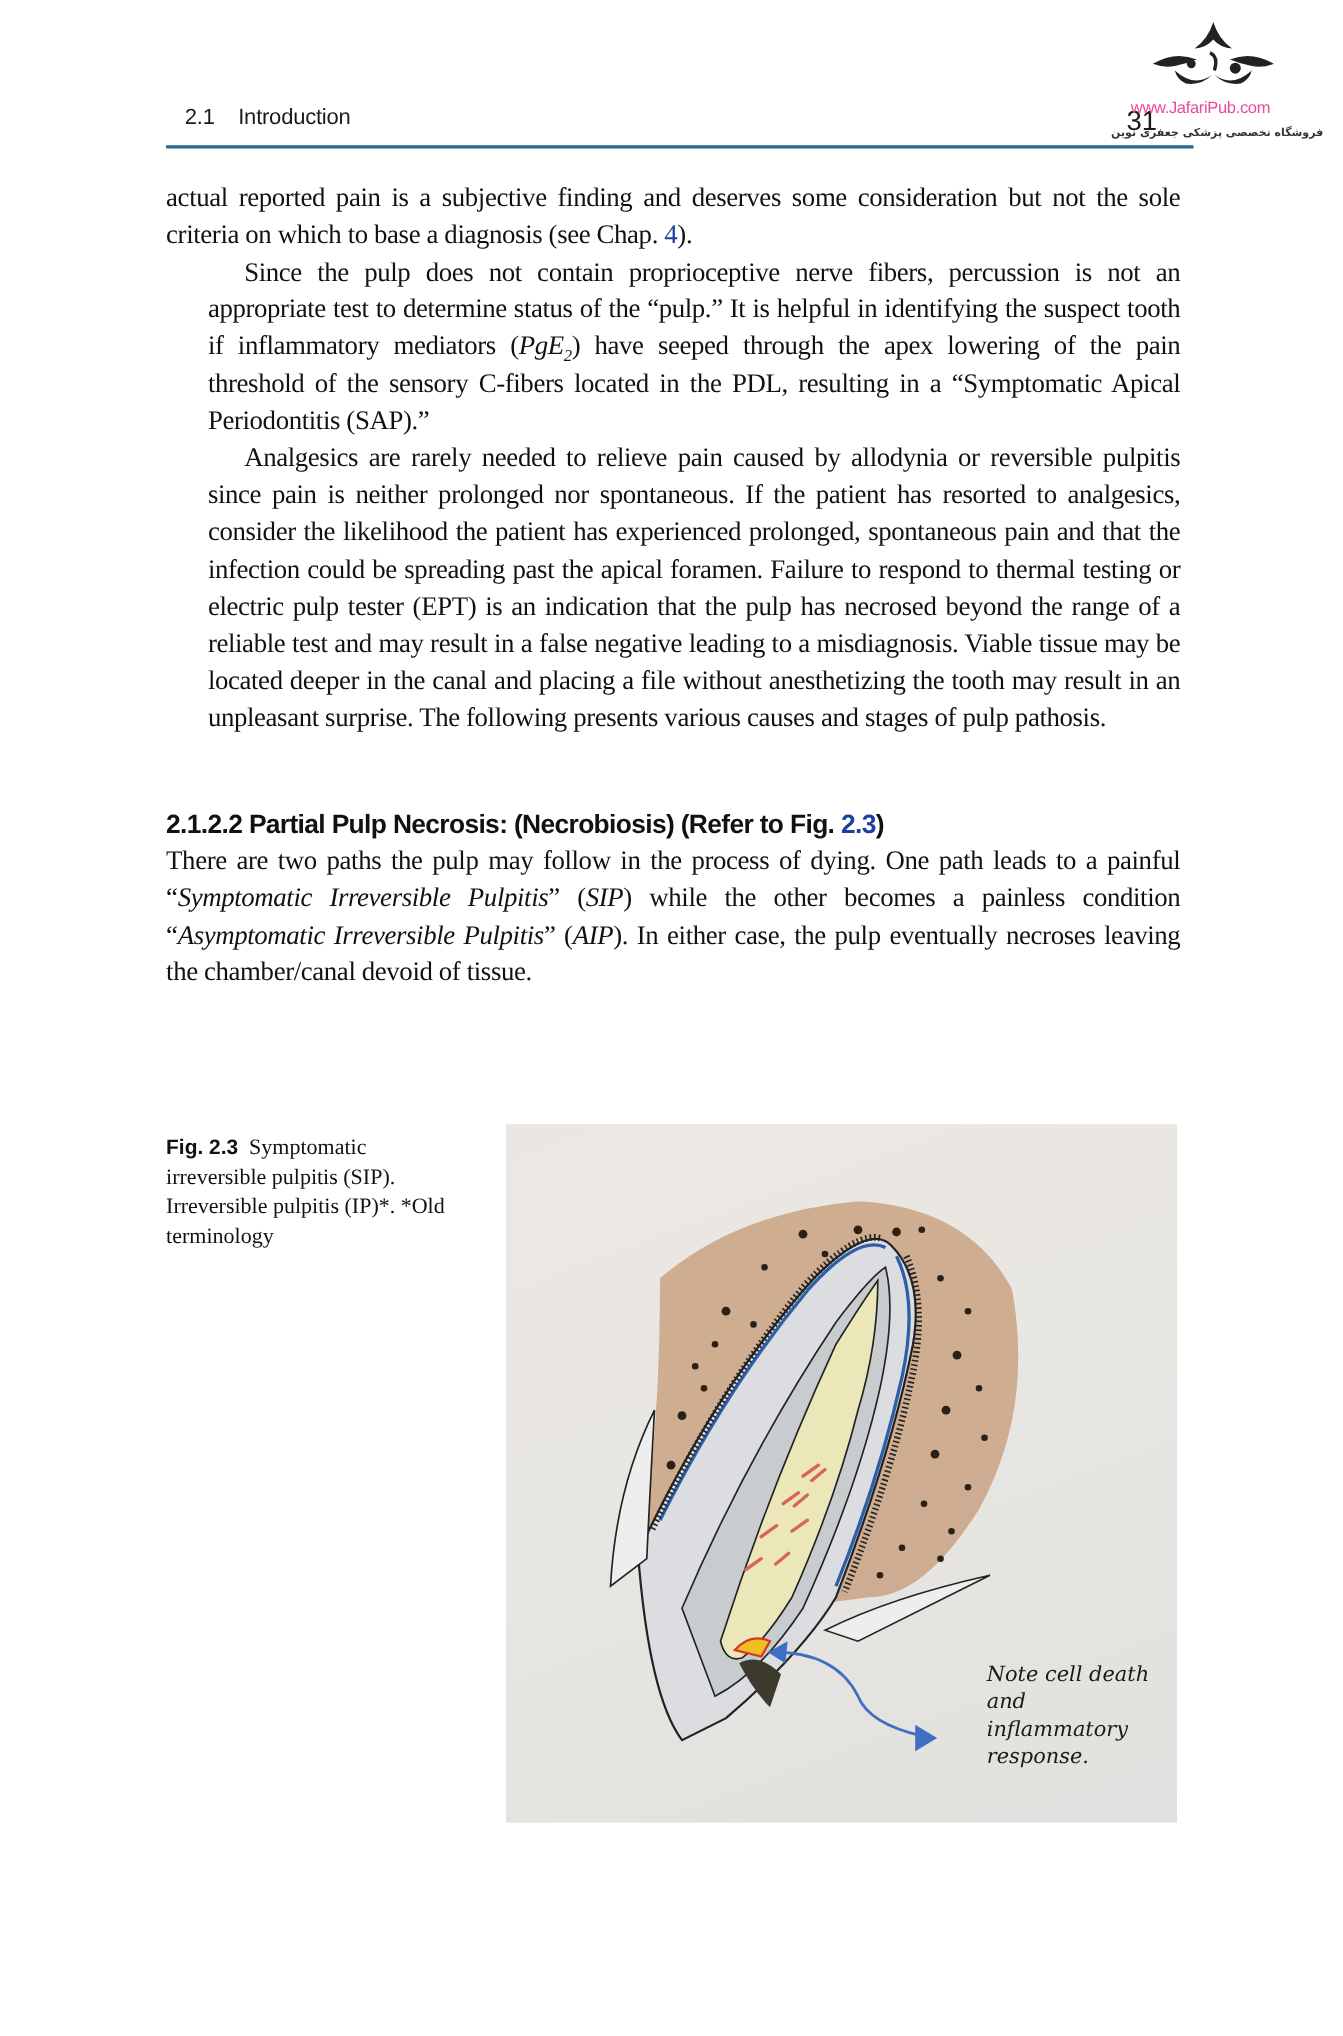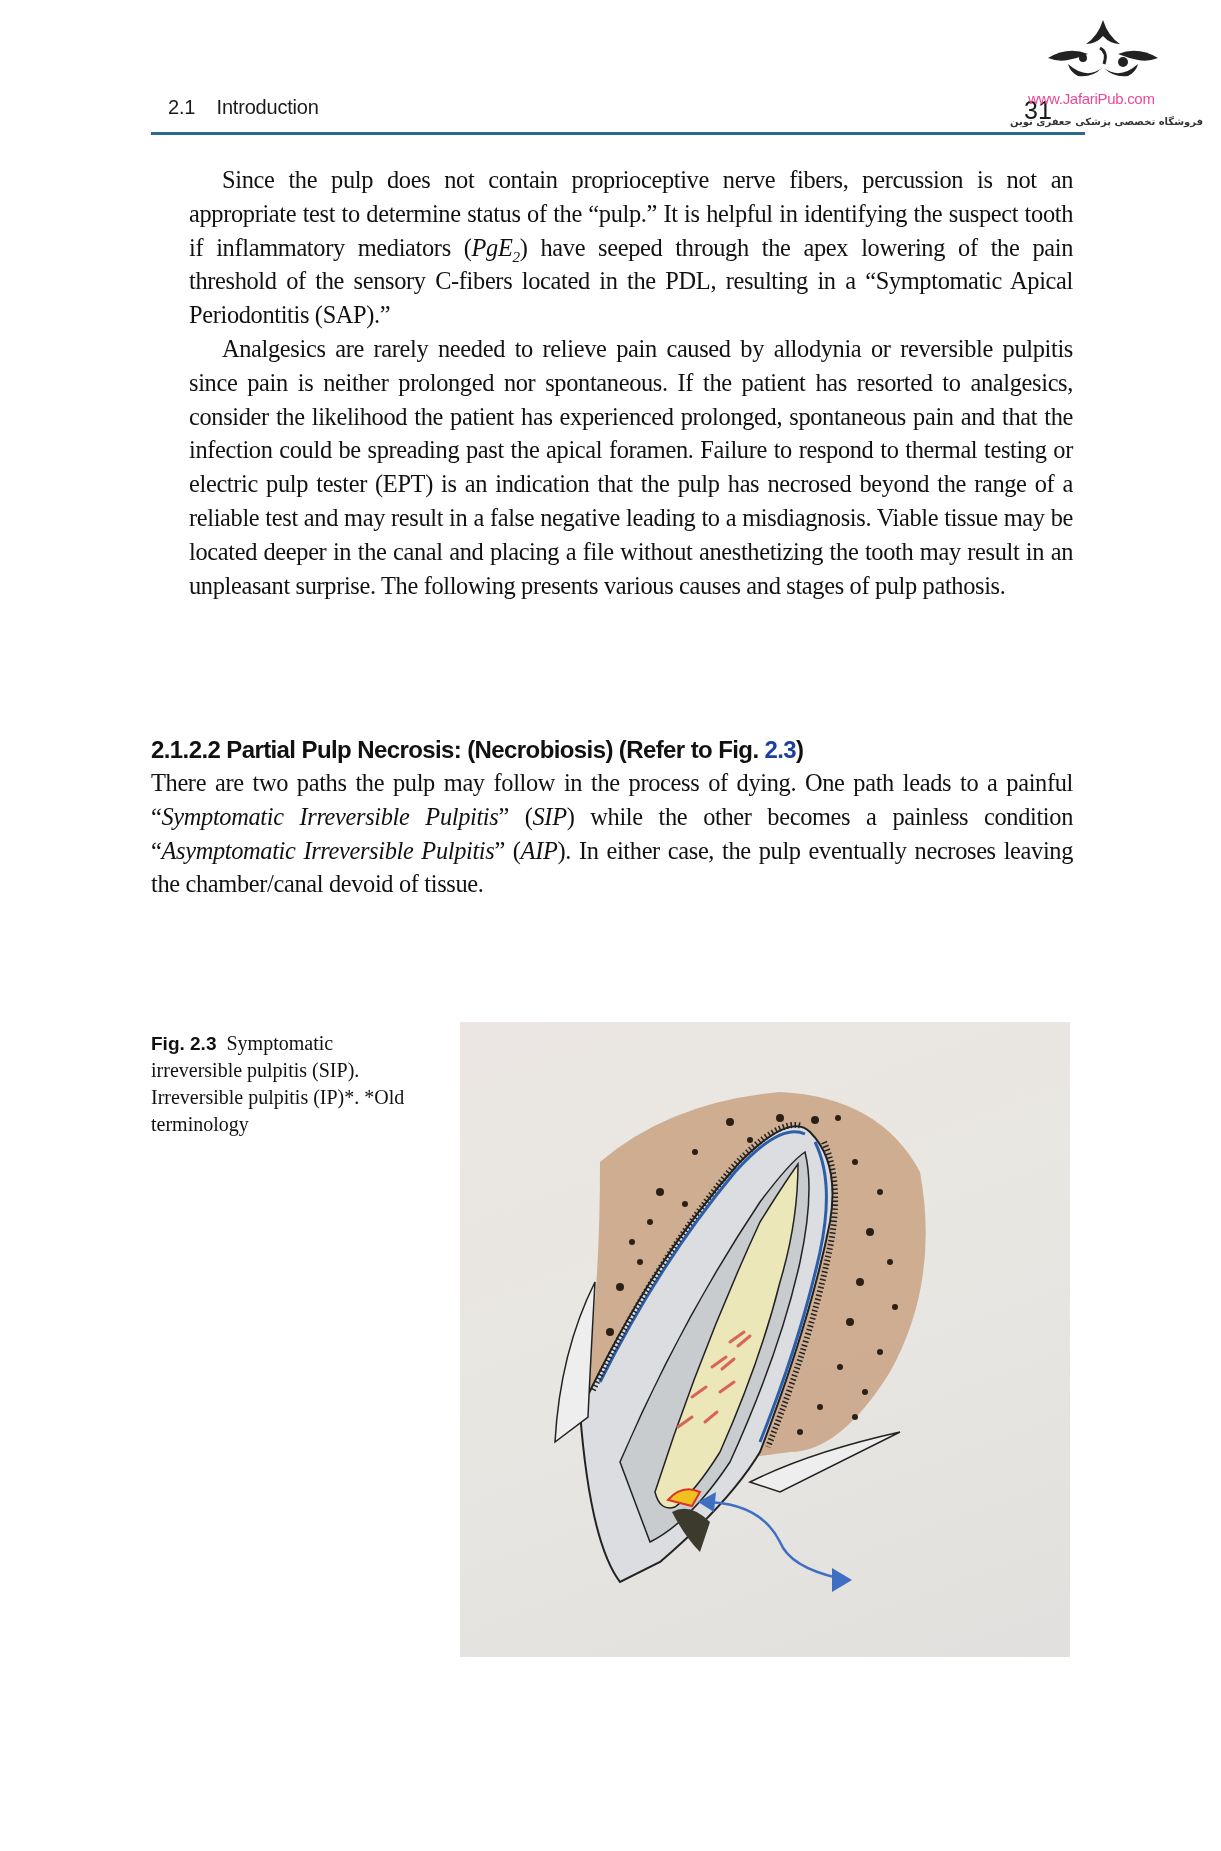--- a/index.html
+++ b/index.html
@@ -50,20 +50,21 @@
     <path d="M100 46 Q82 62 66 50 Q76 60 90 58 Q98 54 100 46 Z" fill="#222"></path>
     <circle cx="45" cy="40" r="4" fill="#222"></circle>
     <circle cx="85" cy="44" r="5" fill="#222"></circle>
     <path d="M62 30 Q70 34 66 46" stroke="#222" stroke-width="3" fill="none"></path>
   </svg>
   <div class="wm-url">www.JafariPub.com</div>
   <div class="wm-fa">فروشگاه تخصصی پزشکی جعفری نوین</div>
 </div>
 
 <div class="body-text" style="top:163px;">
+  <p><span>actual reported pain is a subjective finding and deserves some consideration but not the sole criteria on which to base a diagnosis (see Chap. </span><span class="link">4</span><span>).</span></p>
   <p class="indent"><span>Since the pulp does not contain proprioceptive nerve fibers, percussion is not an appropriate test to determine status of the “pulp.” It is helpful in identifying the suspect tooth if inflammatory mediators (</span><span class="it">PgE</span><sub class="it">2</sub><span>) have seeped through the apex lowering of the pain threshold of the sensory C-fibers located in the PDL, resulting in a “Symptomatic Apical Periodontitis (SAP).”</span></p>
   <p class="indent">Analgesics are rarely needed to relieve pain caused by allodynia or reversible pulpitis since pain is neither prolonged nor spontaneous. If the patient has resorted to analgesics, consider the likelihood the patient has experienced prolonged, spontaneous pain and that the infection could be spreading past the apical foramen. Failure to respond to thermal testing or electric pulp tester (EPT) is an indication that the pulp has necrosed beyond the range of a reliable test and may result in a false negative leading to a misdiagnosis. Viable tissue may be located deeper in the canal and placing a file without anesthetizing the tooth may result in an unpleasant surprise. The following presents various causes and stages of pulp pathosis.</p>
 </div>
 
 <div class="section-heading">
   <span>2.1.2.2 Partial Pulp Necrosis: (Necrobiosis) (Refer to Fig. </span><span class="link">2.3</span><span>)</span>
 </div>
 
 <div class="body-text" style="top:766px;">
   <p><span>There are two paths the pulp may follow in the process of dying. One path leads to a painful “</span><span class="it">Symptomatic Irreversible Pulpitis</span><span>” (</span><span class="it">SIP</span><span>) while the other becomes a painless condition “</span><span class="it">Asymptomatic Irreversible Pulpitis</span><span>” (</span><span class="it">AIP</span><span>). In either case, the pulp eventually necroses leaving the chamber/canal devoid of tissue.</span></p>
@@ -133,13 +134,19 @@
     <path d="M208 478 Q222 462 240 470 L232 484 Z" fill="#f0c020" stroke="#d8342a" stroke-width="2"></path>
     <path d="M212 490 Q230 480 250 500 L240 530 Q225 515 212 490 Z" fill="#3c3a2c"></path>
 
     <path d="M95 420 Q100 330 135 260 Q130 350 128 395 Z" fill="#eeeeee" stroke="#222" stroke-width="1.5"></path>
     <path d="M290 460 Q350 430 440 410 Q380 440 320 470 Z" fill="#eeeeee" stroke="#222" stroke-width="1.5"></path>
 
     <path d="M243 480 Q300 480 320 520 Q330 545 378 556" fill="none" stroke="#3f6fc3" stroke-width="2.5"></path>
     <polygon points="238,480 256,470 254,490" fill="#3f6fc3"></polygon>
     <polygon points="392,558 372,546 372,570" fill="#3f6fc3"></polygon>
   </svg>
+  <div class="fig-annotation">
+    <div>Note cell death</div>
+    <div>and</div>
+    <div>inflammatory</div>
+    <div>response.</div>
+  </div>
 </div>
 
 </body></html>

